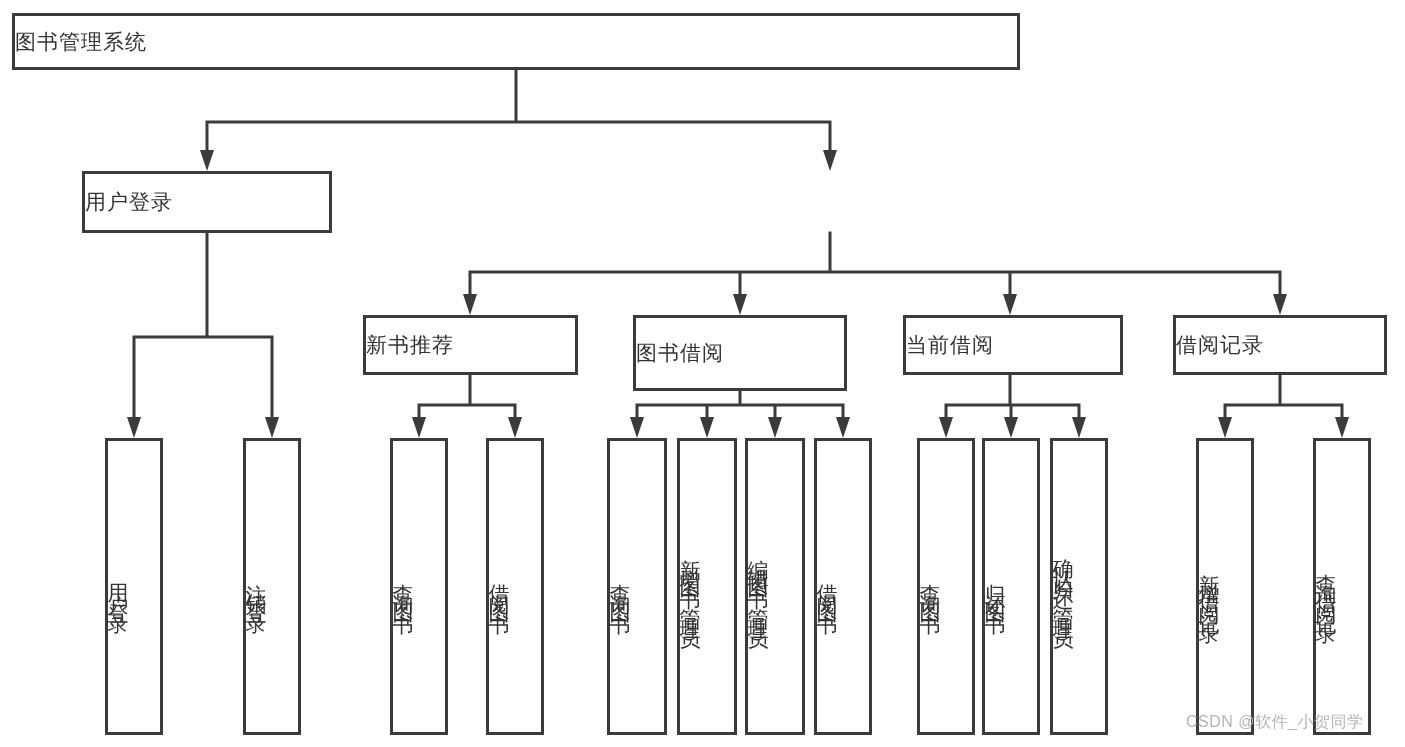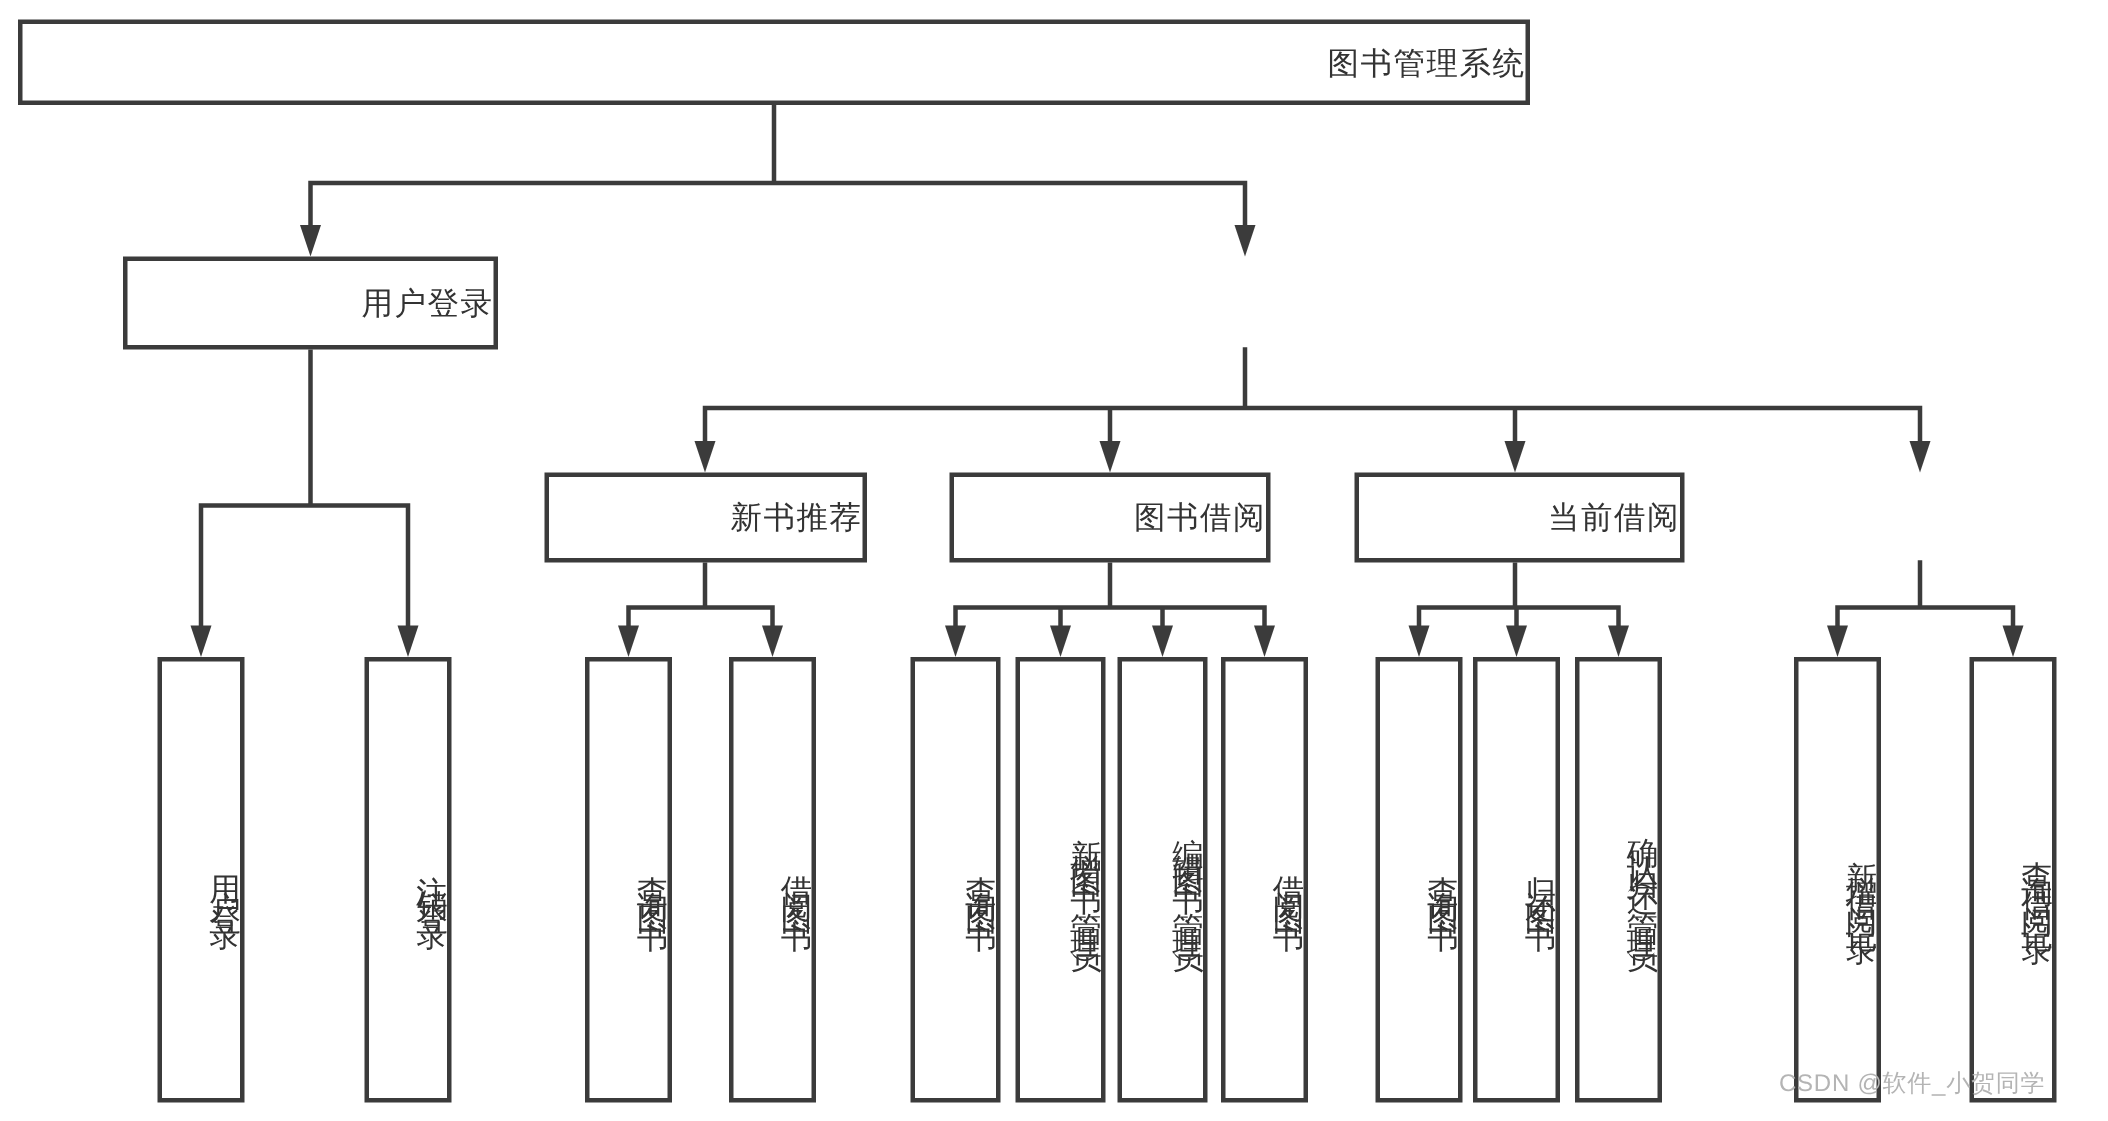--- a/index.html
+++ b/index.html
@@ -25,21 +25,21 @@
     stroke:var(--line);stroke-width:3;fill:none;stroke-linecap:square;
   }
   #connectors polygon{
     fill:var(--line);stroke:none;
   }
   .node{
     position:absolute;
     box-sizing:border-box;
     border:3px solid var(--line);
     background:var(--bg);
-    display:flex;align-items:center;justify-content:flex-end;
+    display:flex;align-items:center;justify-content:flex-start;
     z-index:2;
   }
   .h-label{
     font-size:21px;
     white-space:nowrap;
     letter-spacing:1px;
   }
   .v-label{
     writing-mode:vertical-rl;
     text-orientation:mixed;
@@ -97,25 +97,28 @@
     <span class="h-label">图书管理系统</span>
   </div>
 
   <div class="node" style="left:82px;top:171px;width:250px;height:62px;">
     <span class="h-label">用户登录</span>
   </div>
 
   <div class="node" style="left:363px;top:315px;width:215px;height:60px;">
     <span class="h-label">新书推荐</span>
   </div>
-  <div class="node" style="left:633px;top:315px;width:214px;height:60px;">
+  <div class="node" style="left:633px;top:315px;width:214px;height:76px;">
     <span class="h-label">图书借阅</span>
   </div>
   <div class="node" style="left:903px;top:315px;width:220px;height:60px;">
     <span class="h-label">当前借阅</span>
+  </div>
+  <div class="node" style="left:1173px;top:315px;width:214px;height:60px;">
+    <span class="h-label">借阅记录</span>
   </div>
 
   <div class="node leaf" style="left:105px;top:438px;width:58px;height:297px;">
     <span class="v-label">用户登录</span>
   </div>
   <div class="node leaf" style="left:243px;top:438px;width:58px;height:297px;">
     <span class="v-label">注销登录</span>
   </div>
 
   <div class="node leaf" style="left:390px;top:438px;width:58px;height:297px;">

